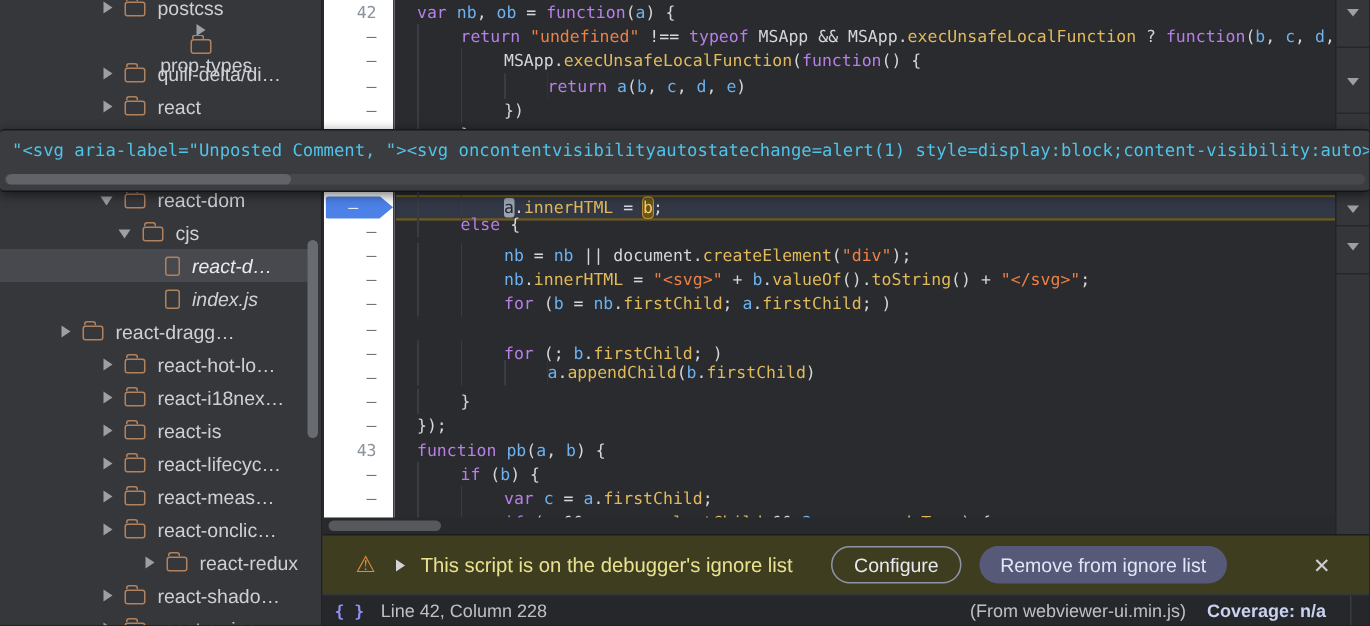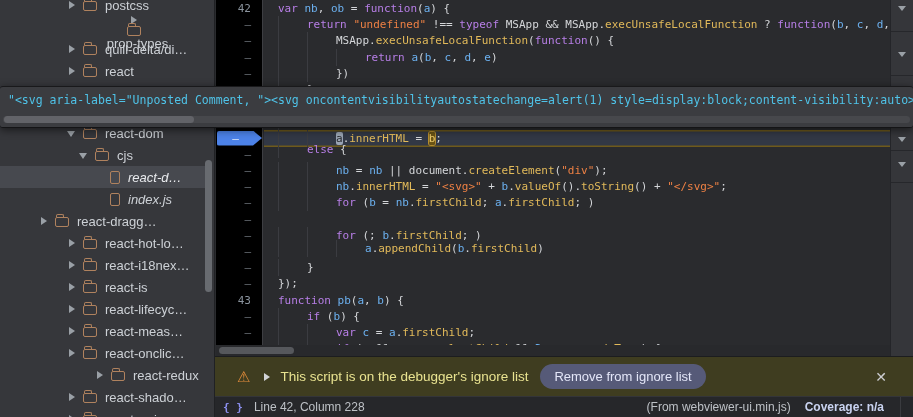--- a/index.html
+++ b/index.html
@@ -24,21 +24,21 @@
     border:1.5px solid #b0825e;border-bottom:none;border-radius:2px 2px 0 0;}
   .ico-file{width:10px;height:13px;border:1.5px solid #b0825e;border-radius:2px;
     margin-right:8px;flex:none;}
   .tree-row.file .lbl{font-style:italic;}
   #sb-scroll{position:absolute;right:2px;top:160px;width:7px;height:132px;
     border-radius:4px;background:#686b70;}
 
   
   #editor{position:absolute;left:216px;top:0;width:674px;height:356px;background:#2a2b2e;overflow:hidden;}
   #gutter{position:absolute;left:0;top:0;width:47px;height:100%;
-    border-right:1px solid #3d3e42;background:#000000;}
+    border-right:1px solid #3d3e42;background:#ffffff;}
   .g-row{position:absolute;left:0;width:47px;height:17px;line-height:17px;
     font-family:"DejaVu Sans Mono",monospace;font-size:11px;color:#8b949e;
     text-align:right;padding-right:12px;}
   .g-row .dash{color:#6e747b;}
   .exec-arrow{position:absolute;left:1px;top:1px;bottom:1px;width:45px;background:#4c82e8;
     clip-path:polygon(0 0,80% 0,100% 50%,80% 100%,0 100%);border-radius:2px;}
   .exec-arrow span{position:absolute;left:0;right:8px;top:0;bottom:0;color:#e6edfa;
     text-align:center;line-height:15px;}
   #code{position:absolute;left:48px;top:0;right:0;height:100%;overflow:hidden;}
   .c-row{position:absolute;left:0;right:0;height:17px;line-height:17px;white-space:pre;
@@ -277,20 +277,21 @@
     <div class="tip-text">"&lt;svg aria-label="Unposted Comment, "&gt;&lt;svg oncontentvisibilityautostatechange=alert(1) style=display:block;content-visibility:auto&gt;, (no</div>
     <div class="tip-track">
       <div class="tip-thumb"></div>
     </div>
   </div>
 
   <div id="warnbar">
     <span id="warn-icon">⚠</span>
     <span id="warn-twisty"></span>
     <span id="warn-msg">This script is on the debugger's ignore list</span>
+    <button id="btn-configure">Configure</button>
     <button id="btn-remove">Remove from ignore list</button>
     <span id="warn-close">✕</span>
   </div>
 
   <div id="statusbar">
     <span id="braces-btn">{ }</span>
     <span id="cursor-pos">Line 42, Column 228</span>
     <span id="status-spacer"></span>
     <span id="source-note">(From webviewer-ui.min.js)</span>
     <span id="coverage-link">Coverage: n/a</span>

